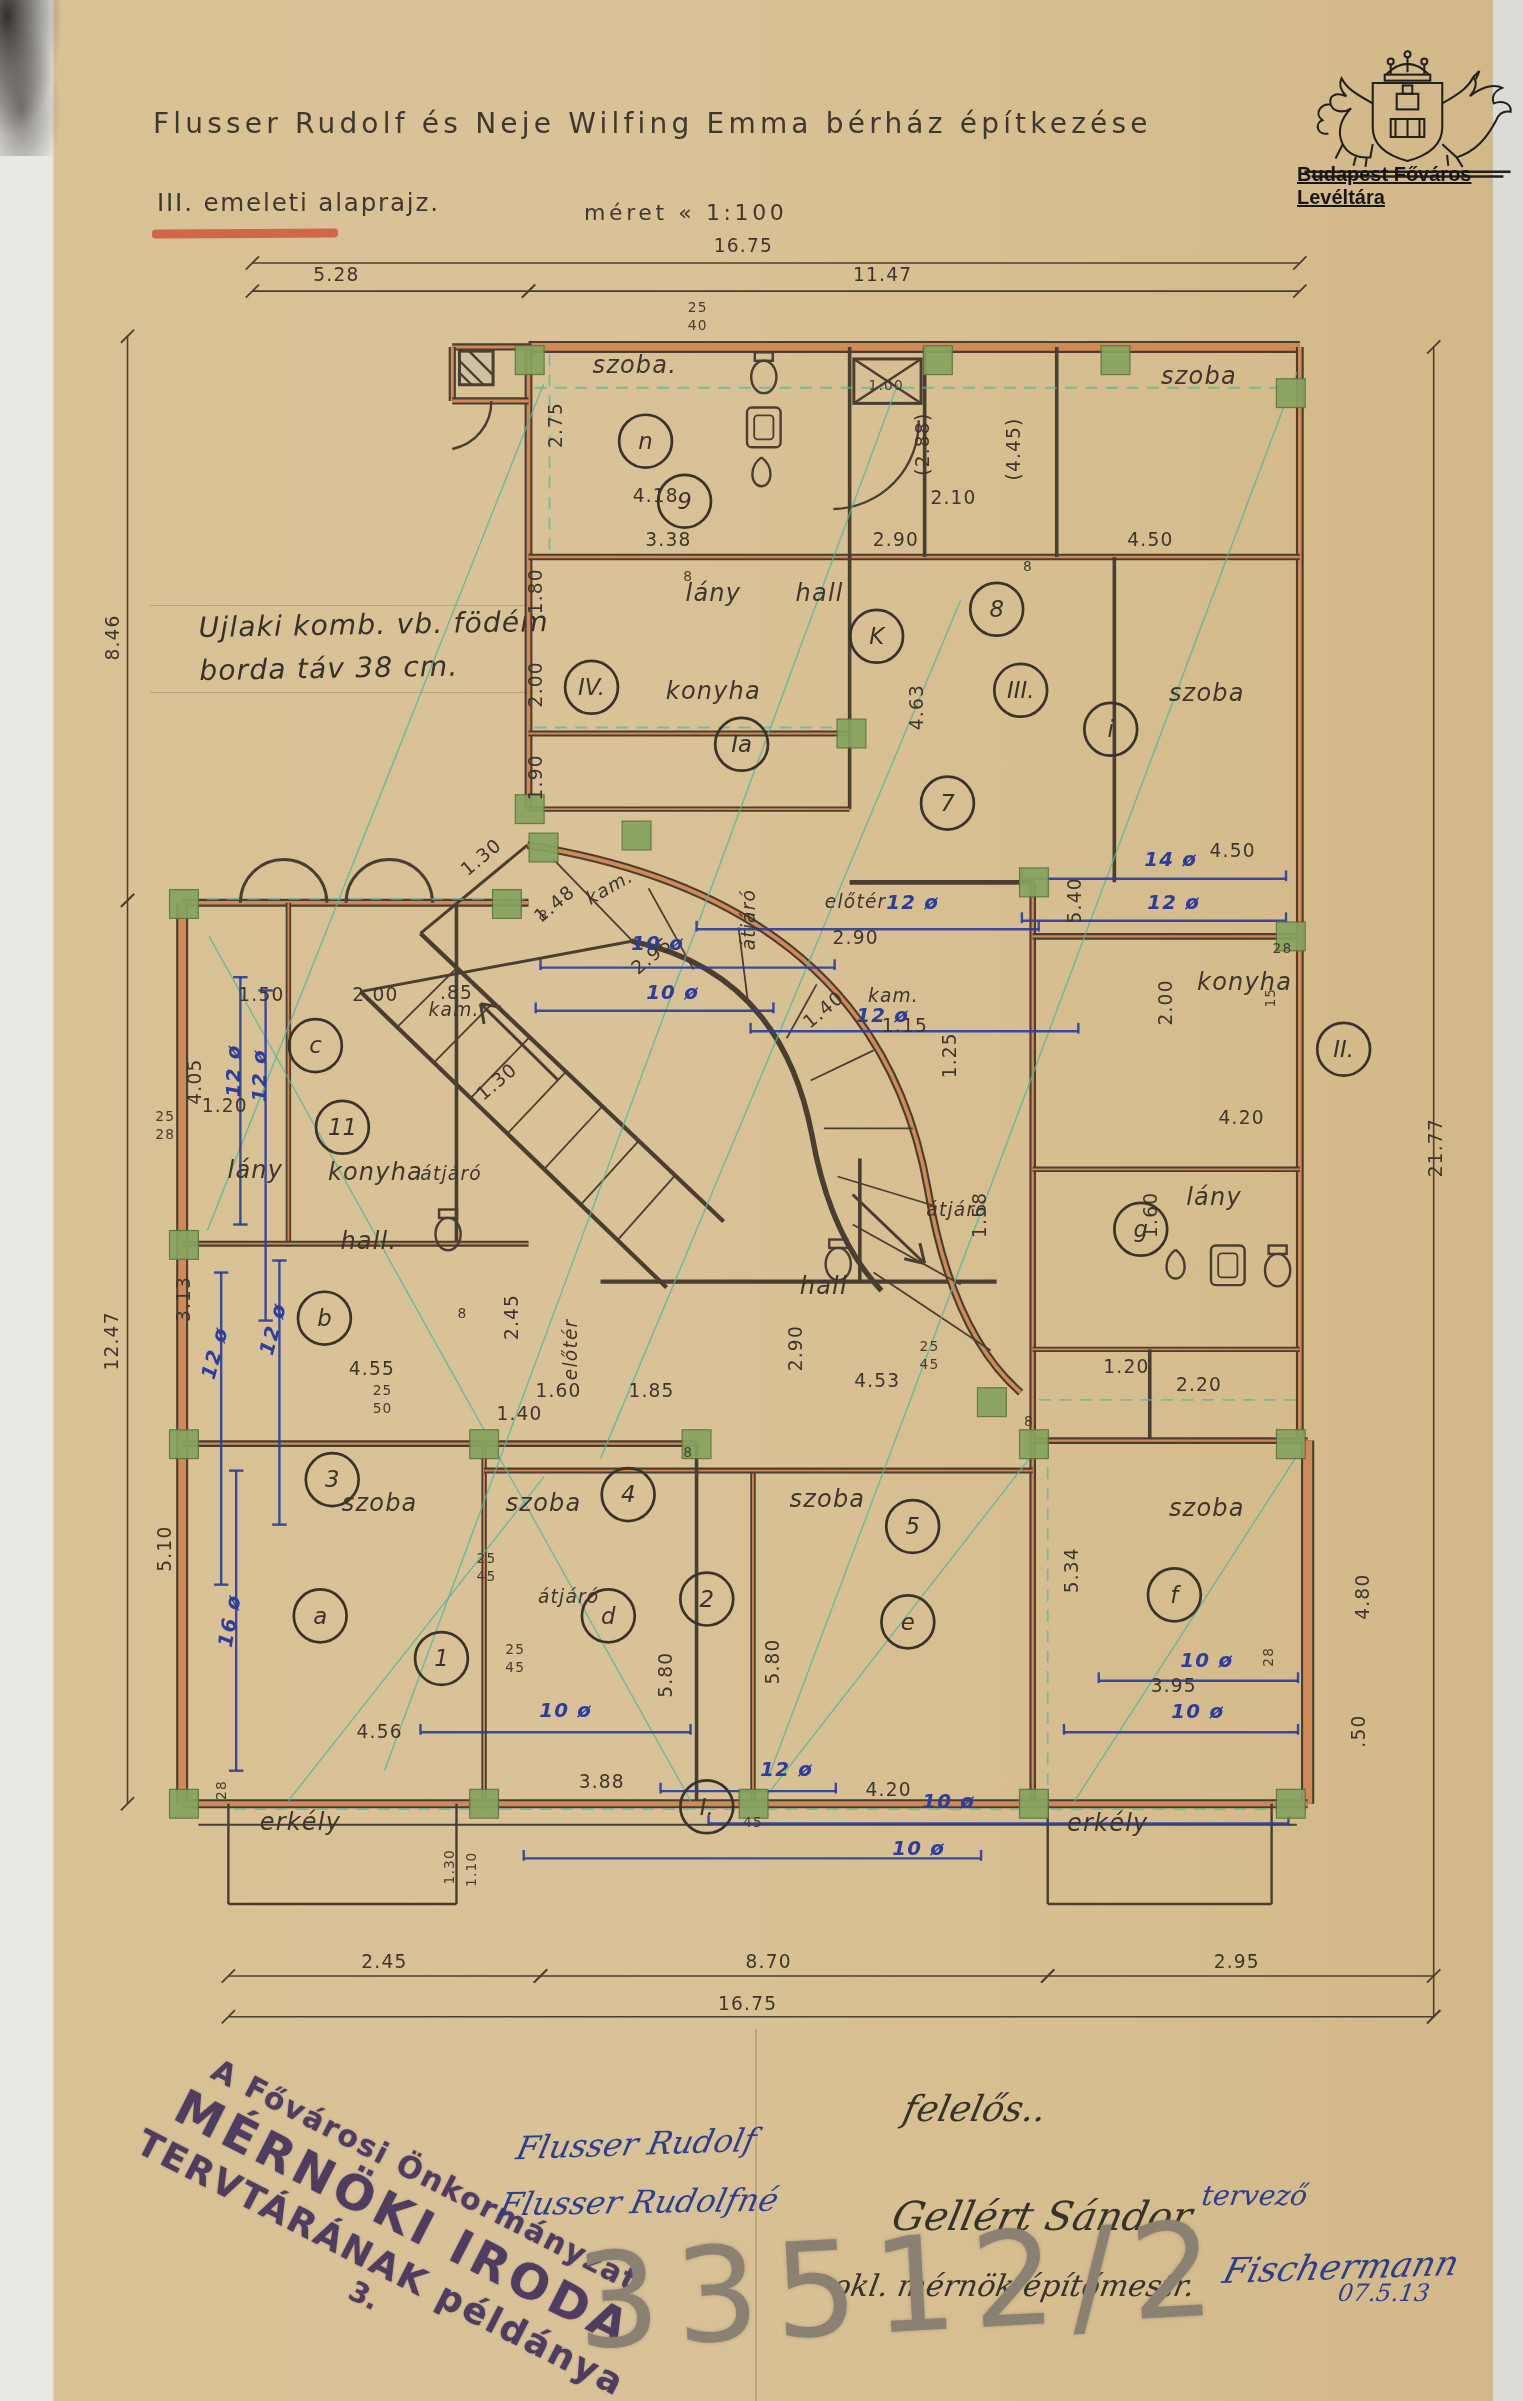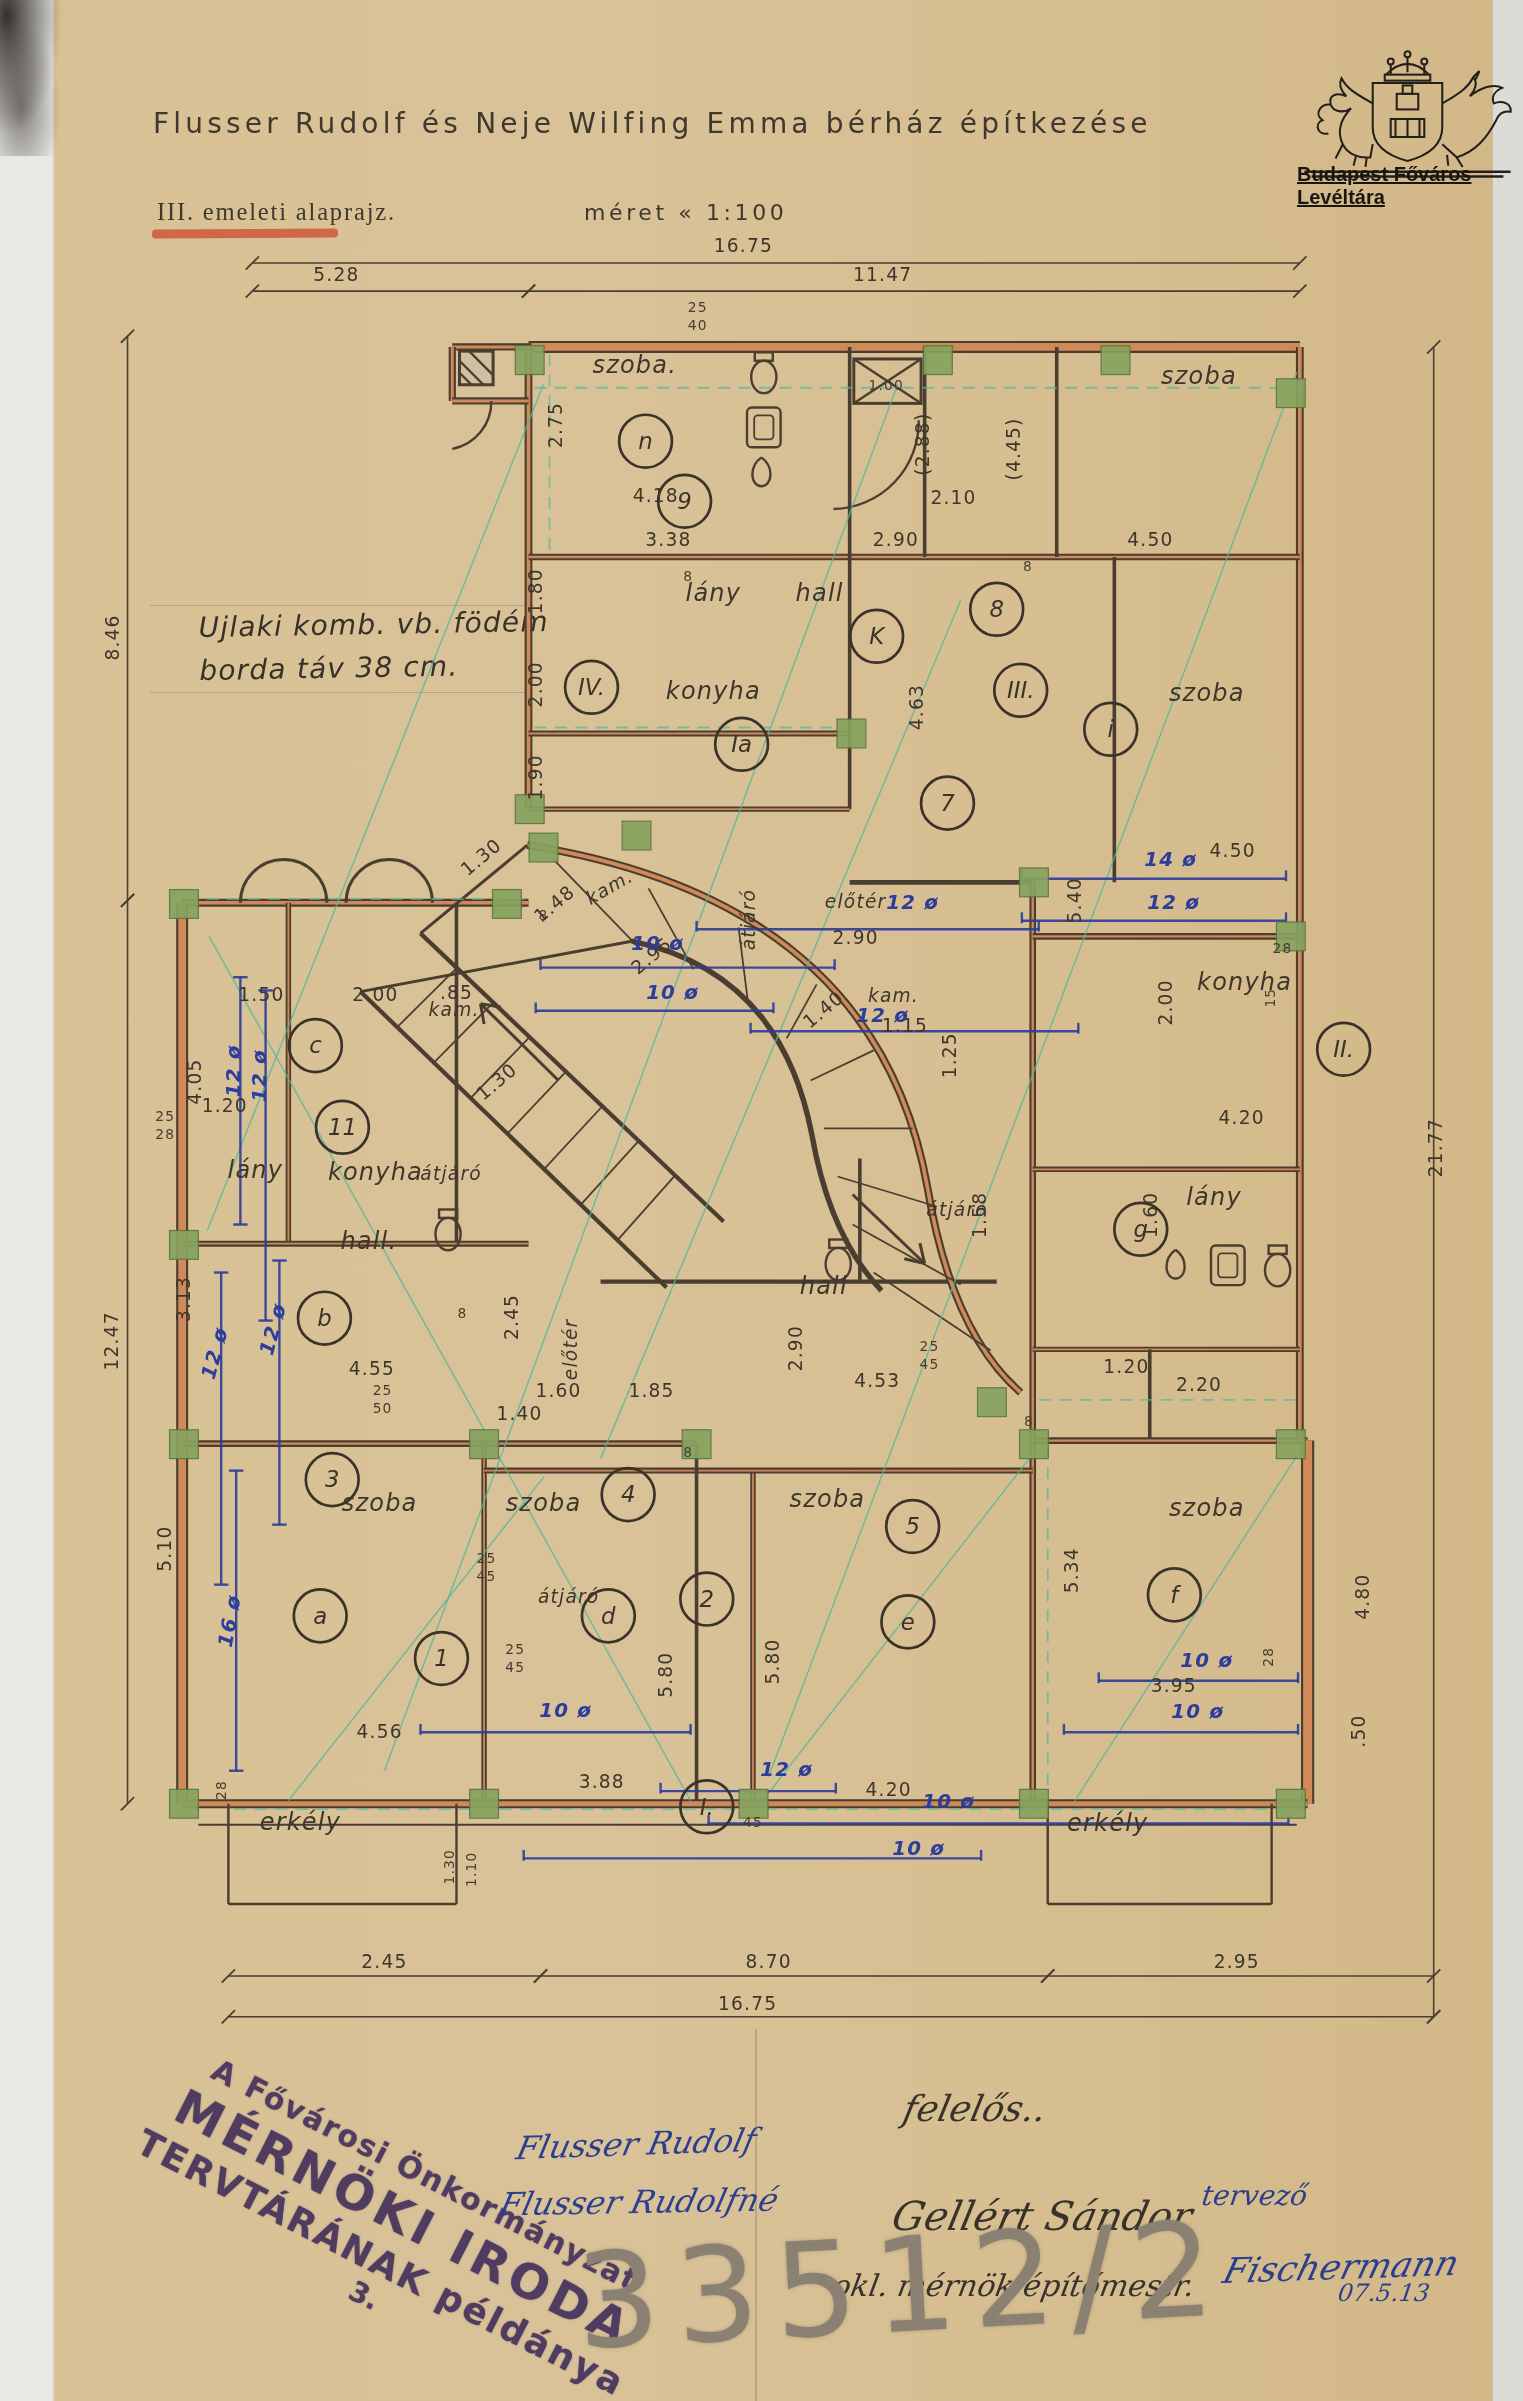--- a/index.html
+++ b/index.html
@@ -8,21 +8,21 @@
   #scan-smudge{position:absolute;left:0;top:0;width:72px;height:156px;
     background:radial-gradient(ellipse at 10% 10%,rgba(20,16,12,.85),rgba(20,16,12,0) 60%),
                radial-gradient(ellipse at 30% 70%,rgba(30,25,18,.5),rgba(30,25,18,0) 55%);}
   #right-strip{position:absolute;right:0;top:0;width:31px;height:100%;background:#dcdbd6;border-left:1.2px solid #c4bca9;}
   #crease{position:absolute;left:755px;top:2029px;width:2.4px;height:372px;background:rgba(90,78,58,.22);}
   .rule-line{position:absolute;height:1.2px;background:rgba(120,108,86,.35);}
   
   .hand{position:absolute;color:#3f382e;white-space:nowrap;}
   #h1{left:153px;top:83px;font-size:28px;letter-spacing:4.2px;margin-top:24px;}
   #h2{left:157px;top:149px;font-size:26px;letter-spacing:3px;}
-  #h3a{left:157px;top:198px;font-size:24.6px;letter-spacing:1.8px;font-family:Liberation Serif, serif;}
+  #h3a{left:157px;top:188px;font-size:24.6px;letter-spacing:1.8px;}
   #h3b{left:584px;top:200px;font-size:22px;letter-spacing:3.6px;}
   #red-underline{position:absolute;left:152px;top:229px;width:186px;height:9px;
      background:#cf4f38;opacity:.8;border-radius:3.6px;transform:rotate(-.4deg);}
   #note{position:absolute;left:199px;top:603px;font-size:28px;line-height:1.55;
      color:#37312a;transform:rotate(-1deg);letter-spacing:1.2px;font-style:italic;}
   
   #logo{position:absolute;left:1296px;top:48px;width:223px;height:142px;}
   #logo-caption{position:absolute;left:1297px;top:163px;width:221px;
      font-family:"Liberation Sans",sans-serif;font-weight:bold;font-size:20px;color:#181512;text-decoration:underline;}
   

